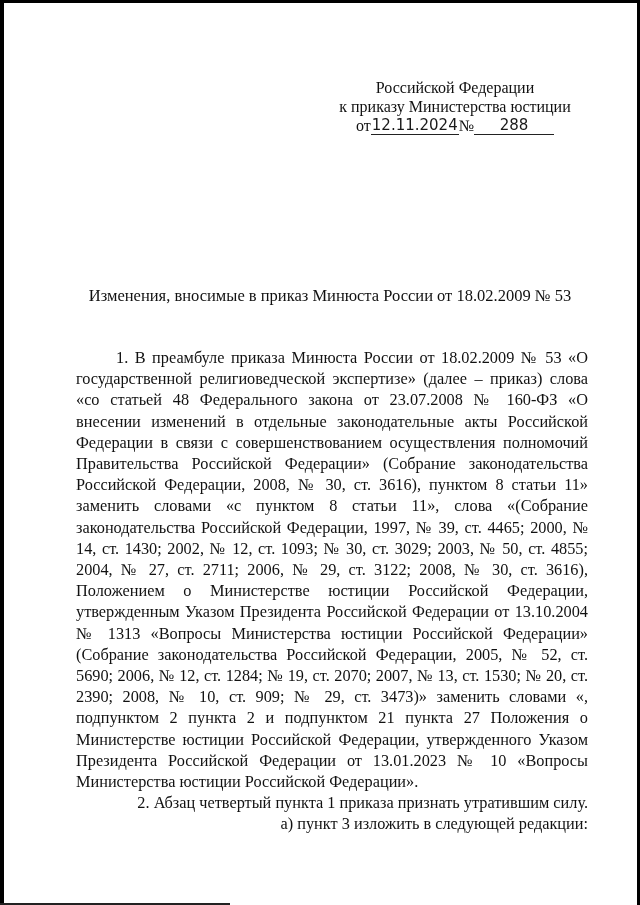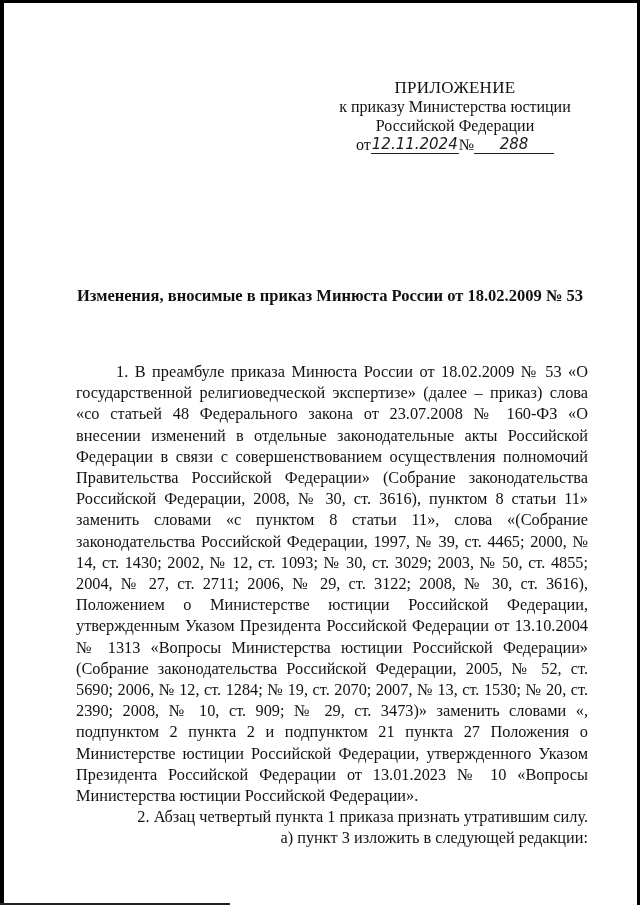--- a/index.html
+++ b/index.html
@@ -16,50 +16,49 @@
   .scan-bottom { position: absolute; left: 0; bottom: 0; width: 230px; height: 2px; background: #222; }
 
   .appendix {
     position: absolute; left: 330px; top: 78px; width: 250px;
     text-align: center; font-size: 16px; line-height: 19px;
   }
   .appendix .title { font-size: 17px; letter-spacing: 0.3px; }
   .appendix .dateline { display: flex; justify-content: center; align-items: flex-end; }
   .hand {
     display: inline-block; border-bottom: 1px solid #222;
-    font-family: "DejaVu Sans", sans-serif; font-style: italic;
+    font-family: "DejaVu Sans", sans-serif; 
     font-size: 15px; line-height: 17px; text-align: center; color: #1a1a1a;
   }
   .hand.date { width: 88px; }
   .hand.num { width: 80px; }
 
   .heading {
     position: absolute; left: 70px; top: 285px; width: 520px;
-    text-align: center; font-weight: bold; font-size: 16.5px; line-height: 21px;
+    text-align: center; font-weight: normal; font-size: 16.5px; line-height: 21px;
   }
 
   .body {
-    position: absolute; left: 76px; top: 361px; width: 512px;
+    position: absolute; left: 76px; top: 347px; width: 512px;
     font-size: 16.3px; line-height: 21.2px;
   }
   .body p { margin: 0; text-align: justify; text-indent: 40px; }
   .body p.tight { text-align: right; }
 </style>
 </head>
 <body>
 
 <div class="scan-top"></div>
 <div class="scan-left"></div>
 <div class="scan-right"></div>
 <div class="scan-bottom"></div>
 
 <div class="appendix">
-  <div class="title">ПРИЛОЖЕНИЕ</div>
+  <div>Российской Федерации</div>
   <div>к приказу Министерства юстиции</div>
-  <div>Российской Федерации</div>
   <div class="dateline">
     <span>от</span>
     <span class="hand date">12.11.2024</span>
     <span>№</span>
     <span class="hand num">288</span>
   </div>
 </div>
 
 <div class="heading">
   <div>Изменения, вносимые в приказ Минюста России от 18.02.2009 № 53</div>

